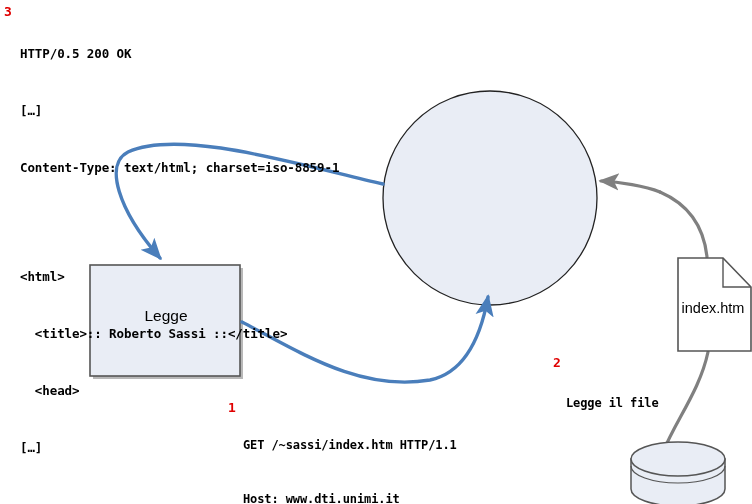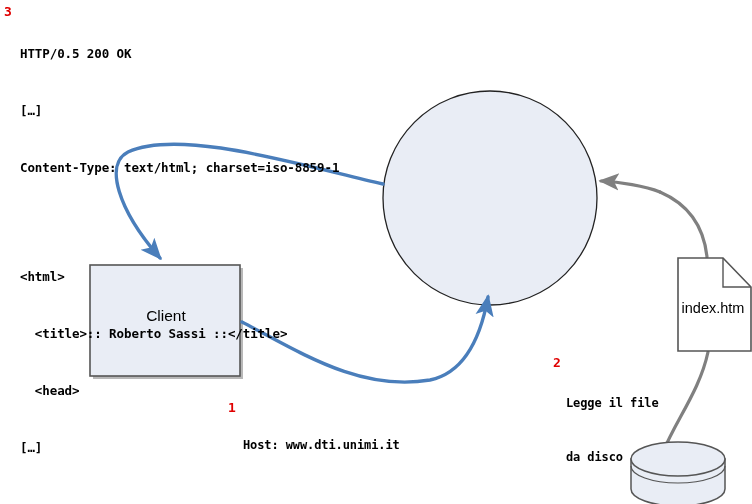--- a/index.html
+++ b/index.html
@@ -173,31 +173,31 @@
     <span class="code-line">Content-Type: text/html; charset=iso-8859-1</span>
     <span class="code-line blank"></span>
     <span class="code-line">&lt;html&gt;</span>
     <span class="code-line">  &lt;title&gt;:: Roberto Sassi ::&lt;/title&gt;</span>
     <span class="code-line">  &lt;head&gt;</span>
     <span class="code-line">[…]</span>
   </div>
 
 
   <div id="client-label" class="node-label">
-    <div>Client</div>
+    <div>Legge</div>
   </div>
 
   <div id="file-label" class="node-label">index.htm</div>
 
   <div id="hd-label" class="node-label">HD</div>
 
   <div id="step-number-1" class="step-number">1</div>
   <div id="request-annotation" class="mono-annotation">
+    <span class="ann-line">GET /~sassi/index.htm HTTP/1.1</span>
     <span class="ann-line">Host: www.dti.unimi.it</span>
   </div>
 
   <div id="step-number-2" class="step-number">2</div>
   <div id="disk-read-annotation" class="mono-annotation">
     <span class="ann-line">Legge il file</span>
-    <span class="ann-line">da disco</span>
   </div>
 
 </div>
 
 </body></html>

